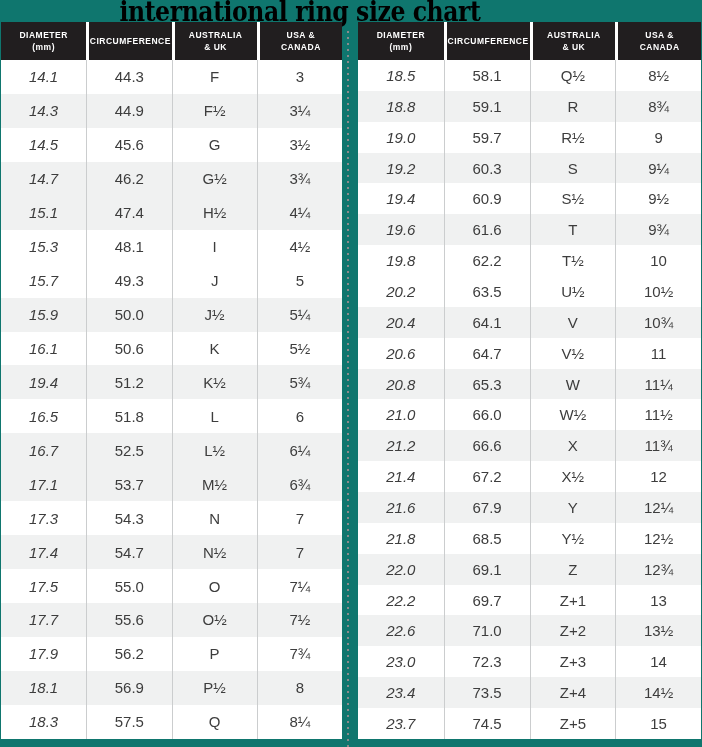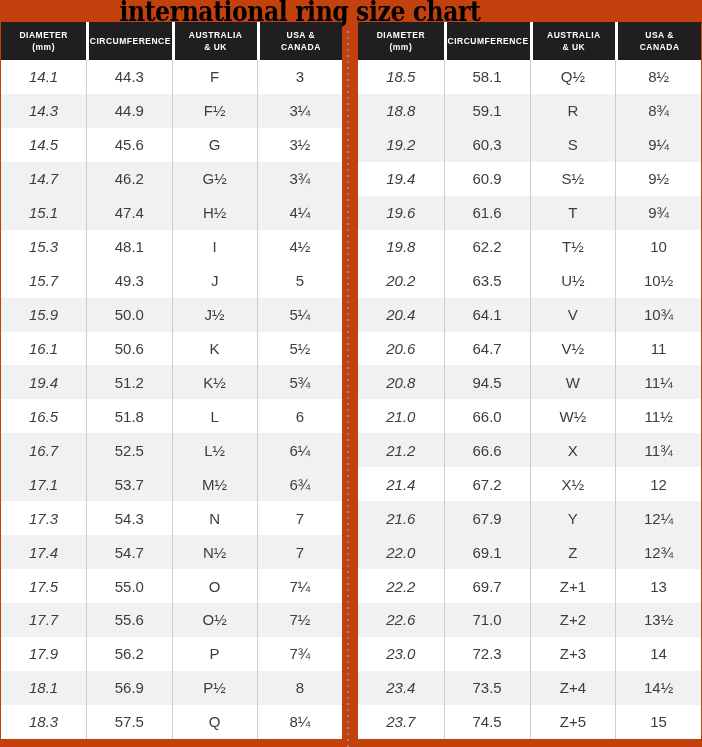--- a/index.html
+++ b/index.html
@@ -10,21 +10,21 @@
     --title-text:#000000;
     --divider-dot:#8b8b8b;
   }
   *{margin:0;padding:0;box-sizing:border-box;}
   html,body{background:#ffffff;}
   body{
     width:702px;height:747px;
     font-family:"Liberation Sans","DejaVu Sans",sans-serif;
     overflow:hidden;
   }
-  .chart{position:relative;width:702px;height:747px;background:#c2410c;}
+  .chart{position:relative;width:702px;height:747px;background:#0f766e;}
   .title{
     position:absolute;top:-5px;left:0;width:600px;
     text-align:center;
     font-family:"DejaVu Serif","Liberation Serif",serif;
     font-weight:bold;
     font-size:28px;
     letter-spacing:-0.5px;
     color:var(--title-text,#000);
     transform:scaleX(0.84);
     transform-origin:center top;
@@ -225,20 +225,26 @@
           <td>58.1</td>
           <td>Q½</td>
           <td>8½</td>
         </tr>
         <tr class="striped">
           <td>18.8</td>
           <td>59.1</td>
           <td>R</td>
           <td>8¾</td>
         </tr>
+        <tr>
+          <td>19.0</td>
+          <td>59.7</td>
+          <td>R½</td>
+          <td>9</td>
+        </tr>
         <tr class="striped">
           <td>19.2</td>
           <td>60.3</td>
           <td>S</td>
           <td>9¼</td>
         </tr>
         <tr>
           <td>19.4</td>
           <td>60.9</td>
           <td>S½</td>
@@ -269,21 +275,21 @@
           <td>10¾</td>
         </tr>
         <tr>
           <td>20.6</td>
           <td>64.7</td>
           <td>V½</td>
           <td>11</td>
         </tr>
         <tr class="striped">
           <td>20.8</td>
-          <td>94.5</td>
+          <td>65.3</td>
           <td>W</td>
           <td>11¼</td>
         </tr>
         <tr>
           <td>21.0</td>
           <td>66.0</td>
           <td>W½</td>
           <td>11½</td>
         </tr>
         <tr class="striped">
@@ -296,20 +302,26 @@
           <td>21.4</td>
           <td>67.2</td>
           <td>X½</td>
           <td>12</td>
         </tr>
         <tr class="striped">
           <td>21.6</td>
           <td>67.9</td>
           <td>Y</td>
           <td>12¼</td>
+        </tr>
+        <tr>
+          <td>21.8</td>
+          <td>68.5</td>
+          <td>Y½</td>
+          <td>12½</td>
         </tr>
         <tr class="striped">
           <td>22.0</td>
           <td>69.1</td>
           <td>Z</td>
           <td>12¾</td>
         </tr>
         <tr>
           <td>22.2</td>
           <td>69.7</td>

